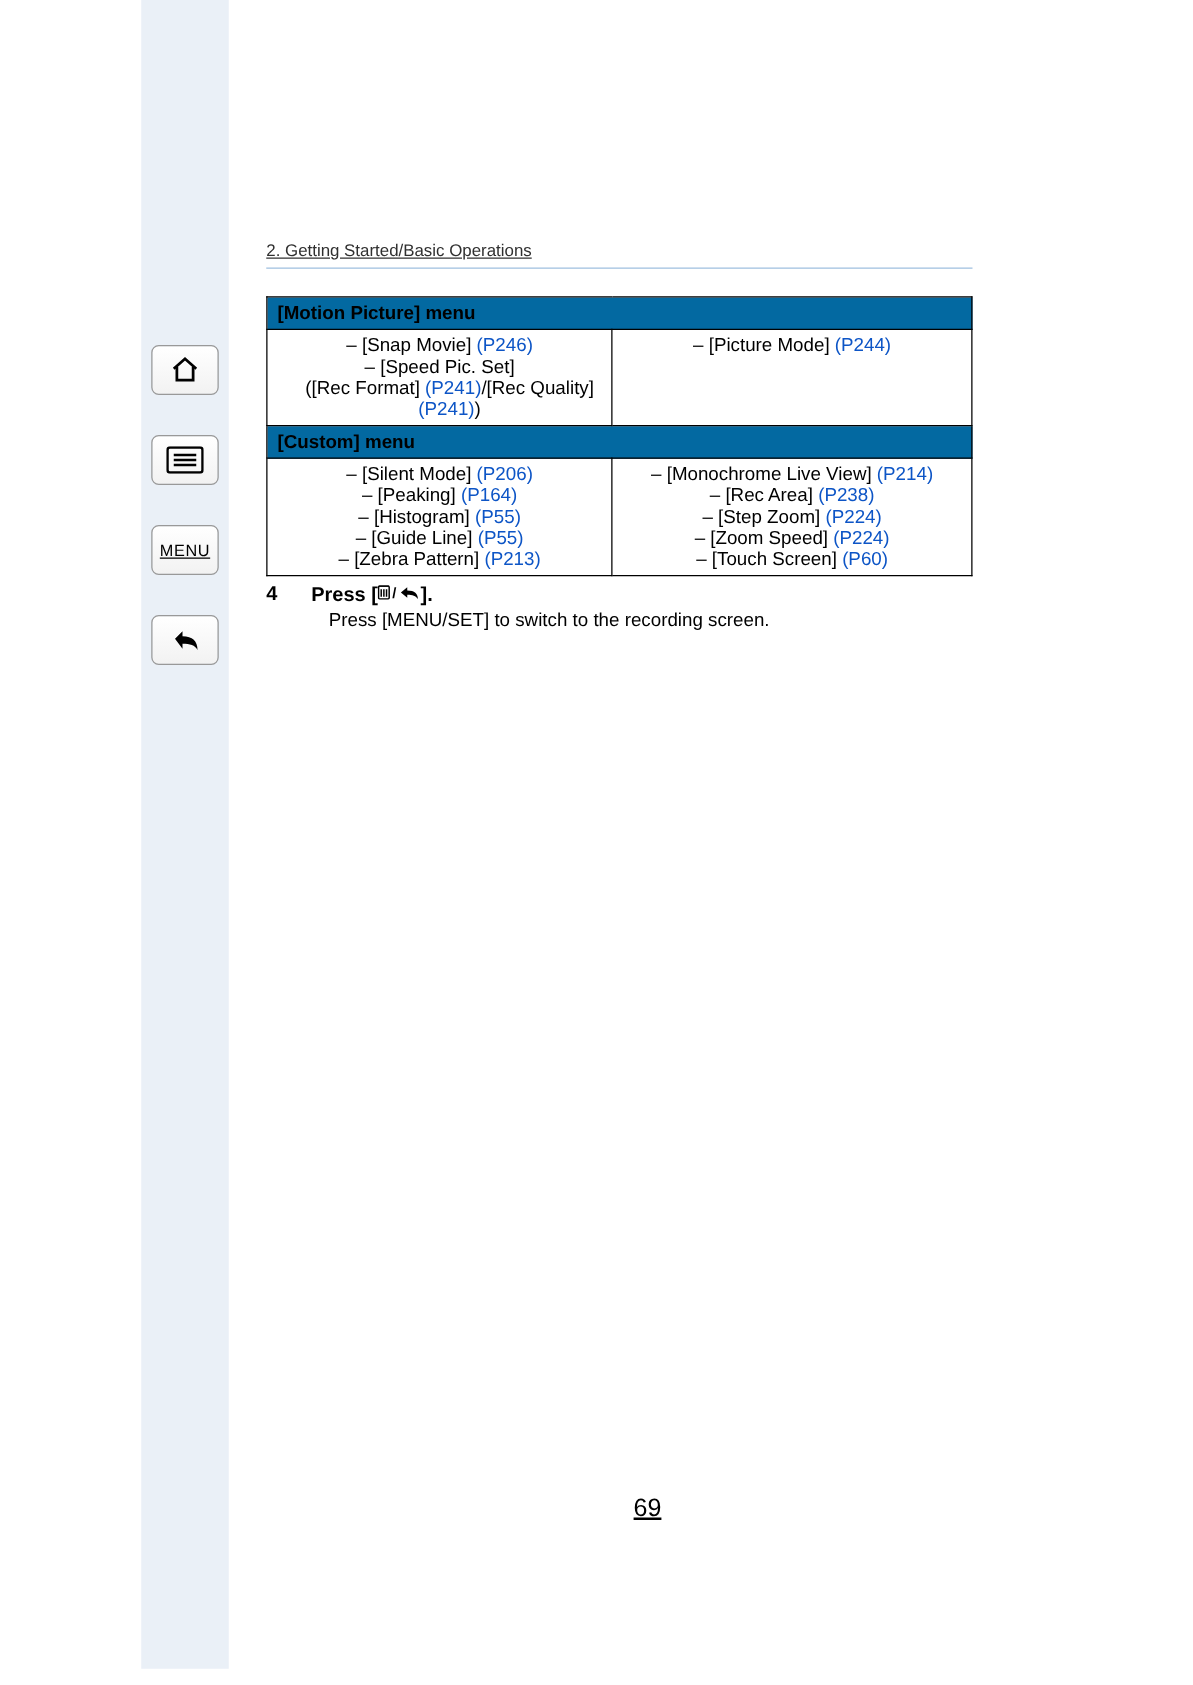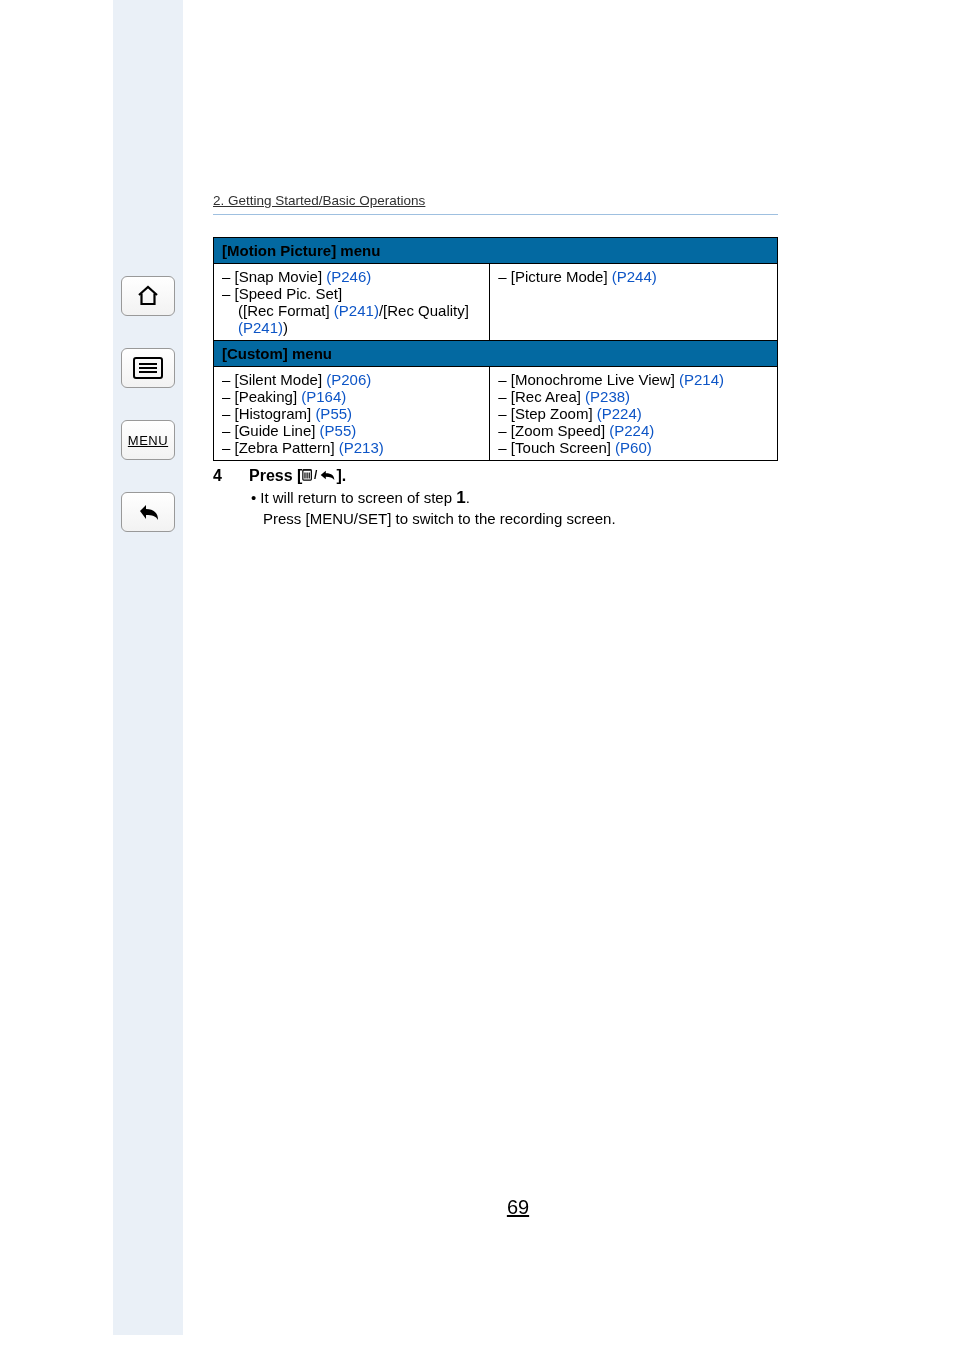--- a/index.html
+++ b/index.html
@@ -69,21 +69,21 @@
   table.menu-table {
     width: 100%;
     border-collapse: collapse;
     font-size: 15px;
   }
 
   table.menu-table td, table.menu-table th {
     border: 1px solid #000;
     padding: 4px 8px 4px 8px;
     vertical-align: top;
-    text-align: left;
+    text-align: center;
   }
 
   table.menu-table th {
     font-weight: bold;
     text-align: left;
     background: #0369a1;
   }
 
   .link { color: #0d55c6; }
 
@@ -223,22 +223,19 @@
                 <line x1="3.5" y1="5" x2="3.5" y2="12"></line>
                 <line x1="6" y1="5" x2="6" y2="12"></line>
                 <line x1="8.5" y1="5" x2="8.5" y2="12"></line>
               </g>
               <text x="14" y="13" font-size="14" fill="#000">/</text>
               <g fill="#000">
                 <path d="M22 8 L28 3 V6 C35 6 38 9 38 14 C36 11 33 10 28 10 V13 Z"></path>
               </g>
             </svg></span><span>].</span>
       </div>
-      <div class="bullet-line">
-        <span class="dot">•</span><span>It will return to screen of step </span><span class="bold-step">1</span><span>.</span>
-      </div>
       <div class="plain-line">Press [MENU/SET] to switch to the recording screen.</div>
     </div>
   </div>
 
 </div>
 
 <div class="page-num">69</div>
 
 </body></html>

